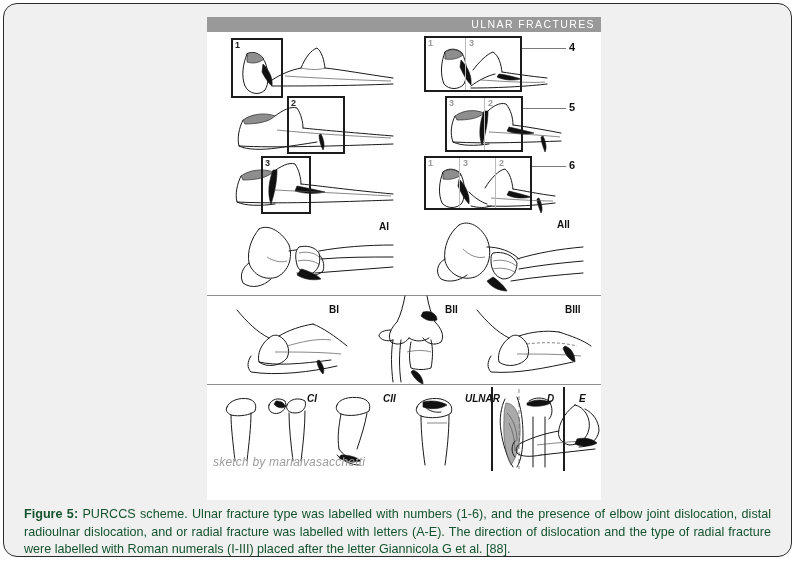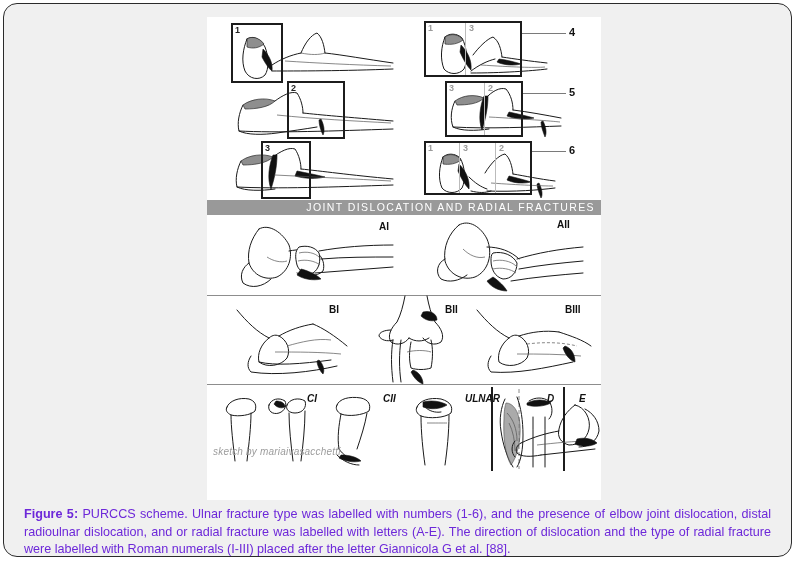--- a/index.html
+++ b/index.html
@@ -64,53 +64,54 @@
     font-size:10px;
     font-weight:bold;
     color:#111;
     font-family:"Liberation Sans", sans-serif;
   }
   .obox{position:absolute;border:2px solid #1c1c1c;box-sizing:border-box;}
   .vdiv{position:absolute;width:1px;background:#bbbbbb;}
   .leader{position:absolute;height:1px;background:#7a7a7a;}
   .credit{
     position:absolute;
-    left:6px;bottom:16px;
-    font-size:10px;
+    left:6px;bottom:4px;
+    font-size:12px;
     color:#9c9c9c;
     letter-spacing:.2px;
     font-family:"Liberation Sans", sans-serif;
   }
   svg{display:block;overflow:visible;}
   .ln{fill:none;stroke:#1a1a1a;stroke-width:1;stroke-linejoin:round;stroke-linecap:round;}
   .thin{fill:none;stroke:#555;stroke-width:.7;}
   .solidblk{fill:#111;stroke:#111;stroke-width:.6;}
   .hatch{fill:#8e8e8e;stroke:#2a2a2a;stroke-width:.7;}
   .white{fill:#ffffff;stroke:#1a1a1a;stroke-width:1;}
   .dashline{fill:none;stroke:#8a8a8a;stroke-width:1;stroke-dasharray:4 3;}
   
   #caption{
     position:absolute;
     left:0;right:0;top:498px;
     padding:4px 20px 0 20px;
     font-size:12.6px;
     line-height:17.5px;
-    color:#6d28d9;
+    color:#14532d;
     text-align:justify;
     font-family:"Liberation Sans", sans-serif;
   }
   #caption b{font-weight:bold;}
 </style>
 </head>
 <body>
 
 <div id="page">
 
   <div id="figure">
 
+    <div class="banner">ULNAR FRACTURES</div>
 
     <div class="panel" id="ulnar">
 
       <svg class="abs" style="left:18px;top:8px;" width="180" height="62" viewBox="0 0 180 62">
         <path class="ln" d="M22 14 C18 24 16 36 20 46 C24 54 34 56 40 50 C44 44 44 32 40 22 C36 14 28 10 22 14 Z"></path>
         <path class="hatch" d="M22 14 C26 11 34 12 39 19 C34 23 28 24 22 22 Z"></path>
         <path class="solidblk" d="M38 24 C44 30 48 38 47 46 C44 44 40 38 37 32 Z"></path>
         <path class="ln" d="M47 40 C56 34 66 30 76 28"></path>
         <path class="ln" d="M76 28 C80 18 86 10 92 8 C97 12 99 20 100 28"></path>
         <path class="ln" d="M100 28 C118 30 140 34 168 38"></path>
@@ -198,21 +199,20 @@
       <div class="obox" style="left:217px;top:124px;width:108px;height:54px;"></div>
       <div class="vdiv" style="left:252px;top:126px;height:50px;"></div>
       <div class="vdiv" style="left:288px;top:126px;height:50px;"></div>
       <div class="boxnum faint" style="left:221px;top:126px;">1</div>
       <div class="boxnum faint" style="left:256px;top:126px;">3</div>
       <div class="boxnum faint" style="left:292px;top:126px;">2</div>
       <div class="leader" style="left:325px;top:134px;width:34px;"></div>
       <div class="numlabel" style="left:362px;top:127px;">6</div>
     </div>
 
-    <div class="banner">JOINT DISLOCATION AND RADIAL FRACTURES</div>
 
     <div class="panel" style="height:80px;">
       <svg class="abs" style="left:30px;top:6px;" width="160" height="72" viewBox="0 0 160 72">
         <path class="ln" d="M22 8 C14 18 10 30 12 42 C16 54 28 60 40 56 C52 50 56 36 52 24 C46 12 32 2 22 8 Z"></path>
         <path class="ln" d="M12 42 C6 46 2 54 6 62 C14 68 26 66 34 58"></path>
         <path class="thin" d="M30 36 C36 40 44 42 50 40"></path>
         <path class="ln" d="M52 30 C62 28 72 28 80 32 C86 36 88 44 86 50 C80 56 68 56 60 52"></path>
         <path class="white" d="M62 26 C70 24 78 26 82 32 C84 40 82 48 76 52 C68 54 62 50 60 44 C58 36 58 30 62 26 Z"></path>
         <path class="thin" d="M62 32 C70 30 78 32 82 36"></path>
         <path class="thin" d="M61 40 C69 38 78 40 83 44"></path>

